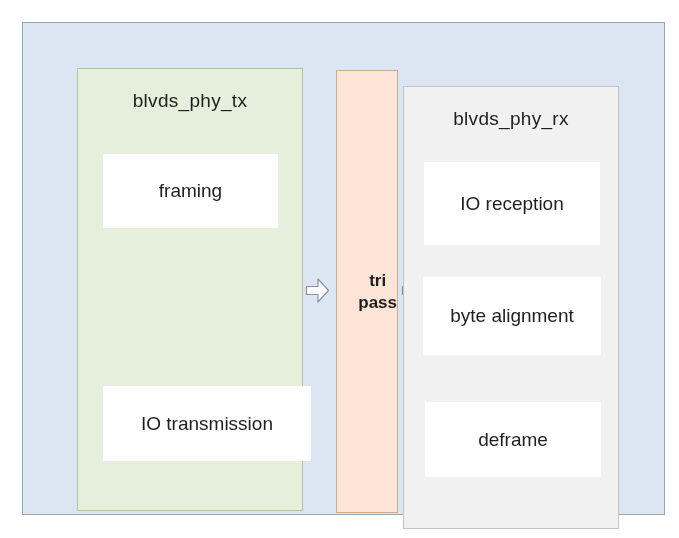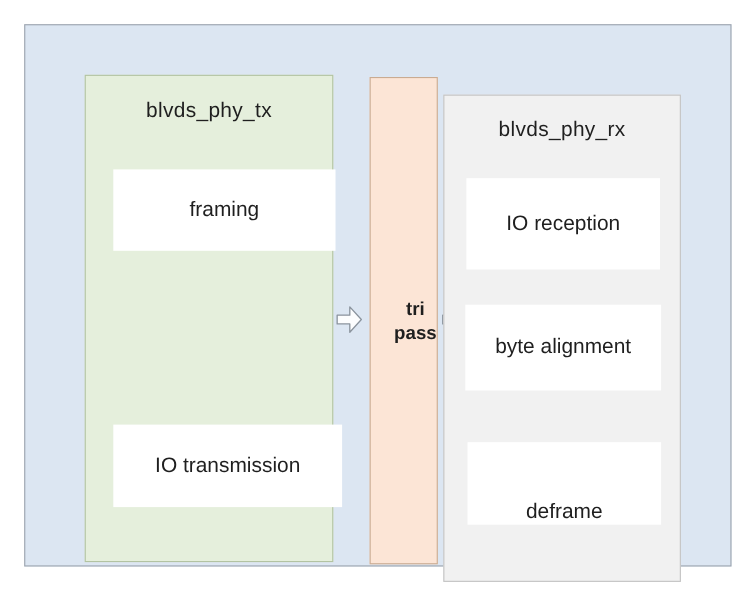--- a/index.html
+++ b/index.html
@@ -80,26 +80,26 @@
   .subbox {
     position: absolute;
     background: var(--subbox-fill);
     display: flex;
     align-items: center;
     justify-content: center;
     font-size: 19px;
     white-space: nowrap;
   }
   
-  .subbox.tx-0 { left: 25px; top: 85px;  width: 202px; height: 74px; }
+  .subbox.tx-0 { left: 25px; top: 85px;  width: 175px; height: 74px; }
   .subbox.tx-1 { left: 25px; top: 317px; width: 208px; height: 75px; }
   
   .subbox.rx-0 { left: 20px; top: 75px;  width: 176px; height: 83px; }
   .subbox.rx-1 { left: 19px; top: 190px; width: 178px; height: 78px; }
-  .subbox.rx-2 { left: 21px; top: 315px; width: 176px; height: 75px; align-items: flex-end; }
+  .subbox.rx-2 { left: 21px; top: 315px; width: 176px; height: 75px; }
   .channel-text {
     text-align: center;
     font-size: 17px;
     font-weight: 600;
     line-height: 22px;
   }
   .arrow {
     position: absolute;
     width: 25px;
     height: 27px;

